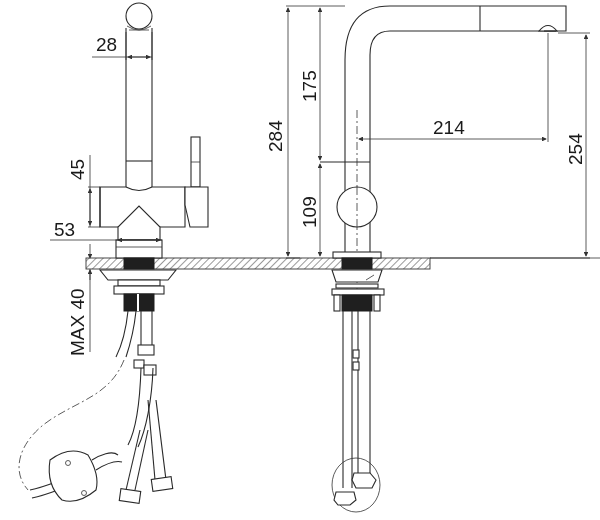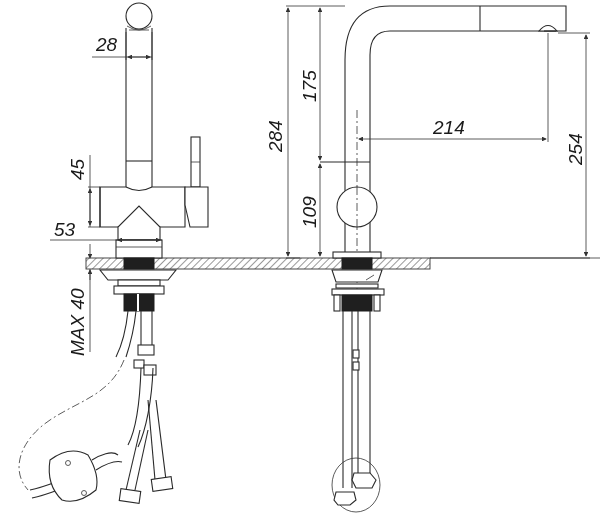--- a/index.html
+++ b/index.html
@@ -1,17 +1,17 @@
 <!DOCTYPE html>
 <html><head>
   <meta charset="utf-8">
   <style>
     html, body { margin: 0; padding: 0; background: #ffffff; }
     body { width: 600px; height: 520px; overflow: hidden; }
-    #drawing { position: absolute; left: 0; top: 0; width: 600px; height: 468px; font-style: italic; }
+    #drawing { position: absolute; left: 0; top: 0; width: 600px; height: 468px; }
     svg text { font-family: "Liberation Sans", "DejaVu Sans", sans-serif; font-size: 19px; fill: #1a1a1a; }
     .ln { stroke: #2a2a2a; stroke-width: 1.1; fill: none; }
     .thin { stroke: #333; stroke-width: 0.8; fill: none; }
     .dim { stroke: #333; stroke-width: 0.8; fill: none; }
     .dash { stroke: #333; stroke-width: 0.8; fill: none; stroke-dasharray: 8 3 2 3; }
     .solid { fill: #1f1f1f; stroke: #1f1f1f; }
     .white { fill: #fff; stroke: #2a2a2a; stroke-width: 1.1; }
   </style>
 </head>
 <body>

